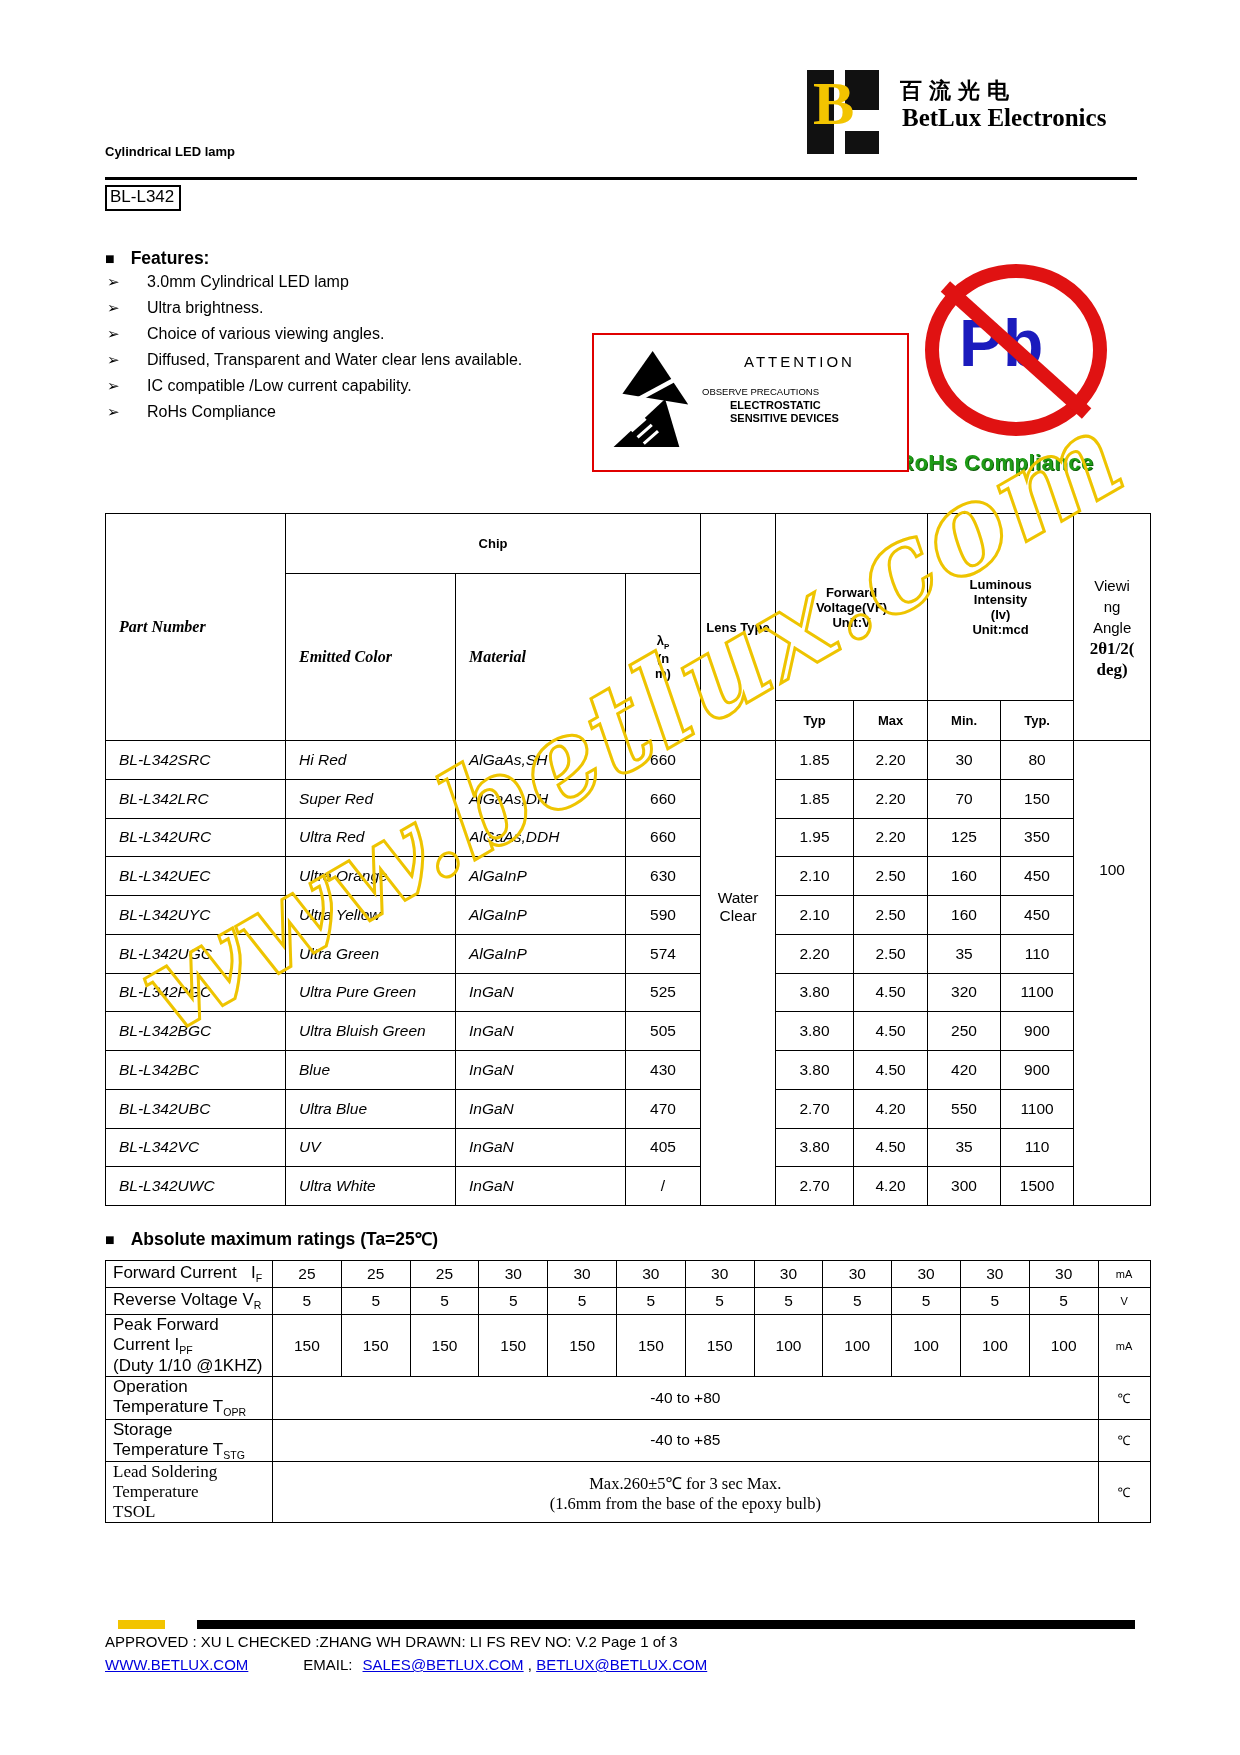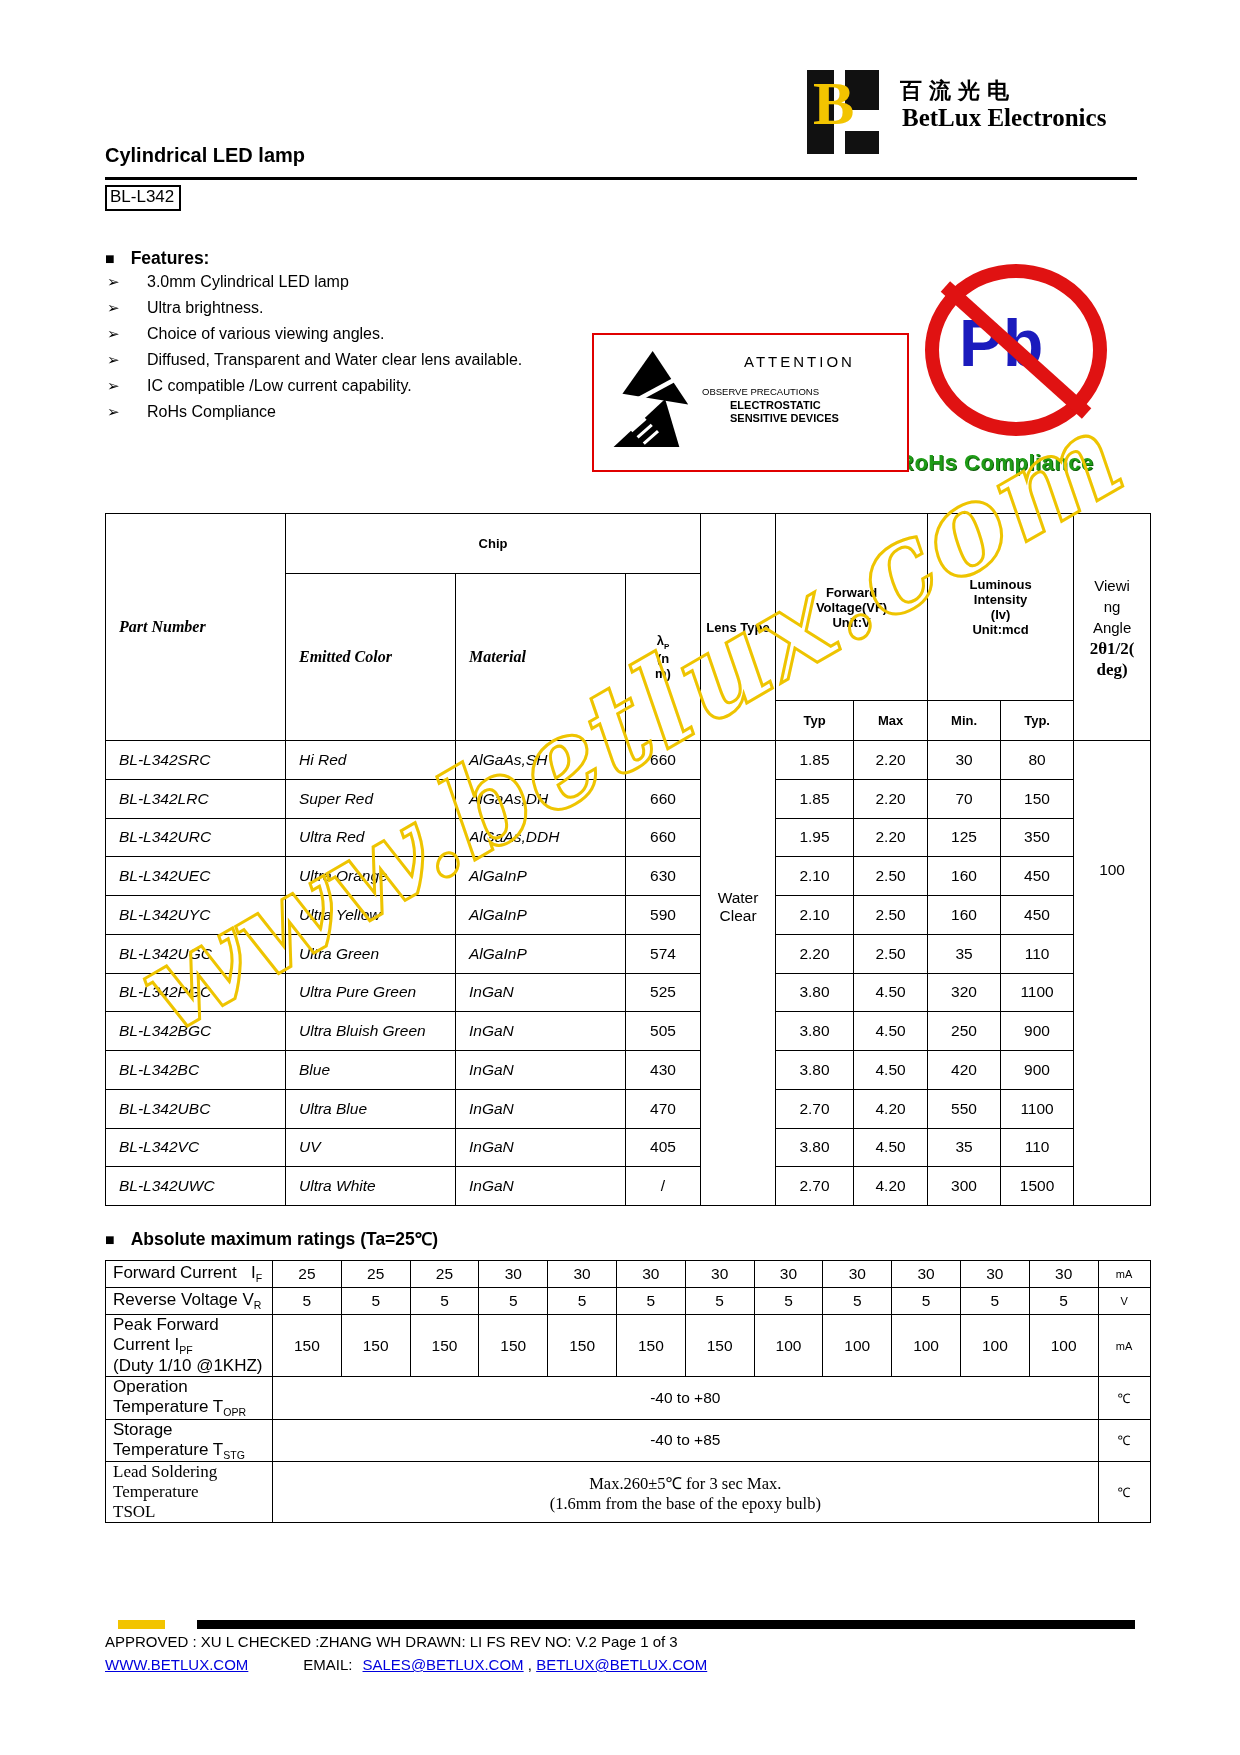--- a/index.html
+++ b/index.html
@@ -12,21 +12,21 @@
   .logo-bar-left{position:absolute;left:0;top:0;width:27px;height:84px;background:#111;}
   .logo-bar-rt{position:absolute;left:38px;top:0;width:34px;height:40px;background:#111;}
   .logo-bar-rb{position:absolute;left:38px;top:61px;width:34px;height:23px;background:#111;}
   .logo-b{position:absolute;left:6px;top:2px;font-family:"Liberation Serif",serif;
           font-weight:bold;font-size:62px;line-height:62px;color:#f2c400;}
   .brand-cn{left:900px;top:76px;font-family:"Liberation Serif",serif;font-weight:bold;
             font-size:22px;letter-spacing:7px;}
   .brand-en{left:902px;top:104px;font-family:"Liberation Serif",serif;font-weight:bold;font-size:25px;}
 
   
-  .doc-title{left:105px;top:144px;font-size:20px;font-weight:bold;}
+  .doc-title{left:105px;top:144px;font-size:13px;font-weight:bold;}
   .title-rule{left:105px;top:177px;width:1032px;height:3px;background:#000;}
   .part-box{left:105px;top:185px;border:2px solid #000;font-size:17px;padding:0 5px 2px 3px;}
 
   
   .feat-head{left:105px;top:248px;font-size:17.5px;font-weight:bold;}
   .sq{display:inline-block;margin-right:16px;font-size:16px;}
   .feat-list{left:107px;top:273px;font-size:16px;}
   .feat-item{height:26px;white-space:nowrap;}
   .arrow{display:inline-block;width:40px;font-size:15px;}
 

